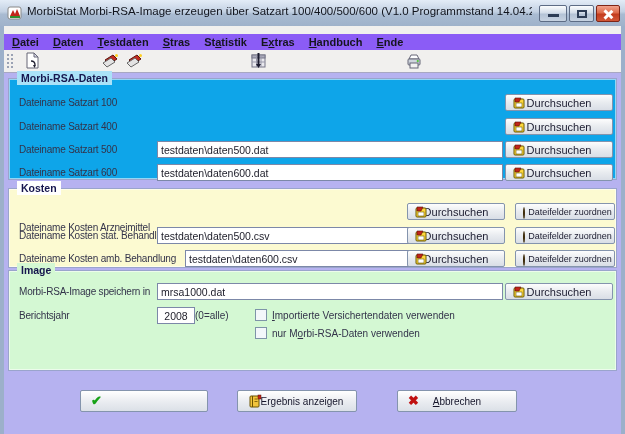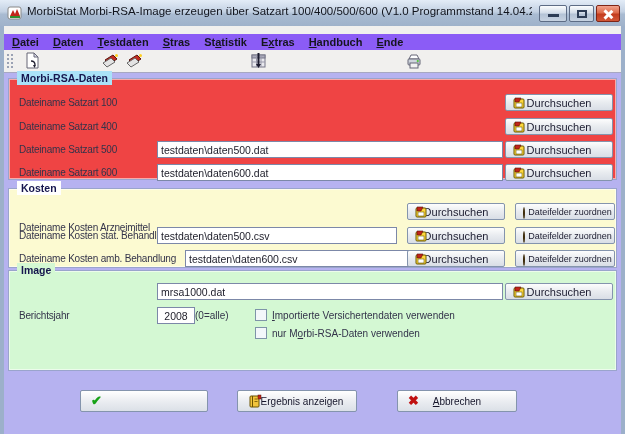--- a/index.html
+++ b/index.html
@@ -41,21 +41,21 @@
   .tbtn { position:absolute; top:1px; width:24px; height:20px; background:transparent; border:none; cursor:default; }
   .tbtn svg { display:block; margin:0 auto; }
 
   
   .client { position:relative; width:617px; height:364px; background:#b6b2f0; }
 
   .groupbox { position:absolute; left:4px; width:609px; border:1px solid #9aa4cc;
     box-shadow: inset 0 0 0 1px rgba(255,255,255,.55); }
   .groupbox .gtitle { position:absolute; top:-8px; left:8px; padding:1px 4px; font-size:10.5px; font-weight:bold;
     color:#16164e; white-space:nowrap; }
-  .g-morbi  { top:5px;   height:102px; background:#ef4444; }
+  .g-morbi  { top:5px;   height:102px; background:#0ea5e9; }
   .g-morbi  .gtitle { background:#aae2f8; }
   .g-kosten { top:115px; height:80px;  background:#fcfad1; }
   .g-kosten .gtitle { background:#ffffff; }
   .g-image  { top:197px; height:101px; background:#d4f8d3; }
   .g-image  .gtitle { background:#d4f8d3; }
 
   .row-label { position:absolute; left:10px; font-size:10px; letter-spacing:-0.2px; color:#33334a; white-space:nowrap; line-height:17px; }
   .txt { position:absolute; height:17px; border:1px solid #7c88a8; background:#fff; font-family:"Liberation Sans",sans-serif;
     font-size:10.5px; color:#1c1c28; padding:0 3px; }
   .txt.focused { background:#3a72d4; color:#0a1230; border-color:#2a52a4; }
@@ -229,21 +229,21 @@
                 <path d="M2 1 h6 l-2 4 h-4 z" fill="#c22418" stroke="#5a1008" stroke-width="0.6"></path>
               </svg></span>
           <span>Durchsuchen</span>
         </button>
         <button class="btn assign" style="left:506px; top:14px; width:100px">
           <span class="bicon"><span class="sphere"></span></span>
           <span style="margin-left:10px">Dateifelder zuordnen</span>
         </button>
 
         <span class="row-label" style="top:38px">Dateiname Kosten stat. Behandlung</span>
-        <input class="txt" style="left: 148px; top: 38px; width: 240px;" value="testdaten\daten500.csv">
+        <input class="txt" style="left: 148px; top: 38px; width: 268px;" value="testdaten\daten500.csv">
         <button class="btn" style="left:398px; top:38px; width:98px">
           <span class="bicon"><svg width="13" height="12" viewBox="0 0 13 12">
                 <rect x="1" y="2" width="10" height="9" rx="1" fill="#ffd83d" stroke="#6b5a00"></rect>
                 <rect x="3" y="6" width="6" height="4" fill="#fff" stroke="#6b5a00" stroke-width="0.6"></rect>
                 <path d="M2 1 h6 l-2 4 h-4 z" fill="#c22418" stroke="#5a1008" stroke-width="0.6"></path>
               </svg></span>
           <span>Durchsuchen</span>
         </button>
         <button class="btn assign" style="left:506px; top:38px; width:100px">
           <span class="bicon"><span class="sphere"></span></span>
@@ -262,20 +262,21 @@
         </button>
         <button class="btn assign" style="left:506px; top:61px; width:100px">
           <span class="bicon"><span class="sphere"></span></span>
           <span style="margin-left:10px">Dateifelder zuordnen</span>
         </button>
       </div>
 
       <div class="groupbox g-image">
         <span class="gtitle">Image</span>
 
+        <span class="row-label" style="top:12px">Morbi-RSA-Image speichern in</span>
         <input class="txt" style="left: 148px; top: 12px; width: 346px;" value="mrsa1000.dat">
         <button class="btn" style="left:496px; top:12px; width:108px">
           <span class="bicon"><svg width="13" height="12" viewBox="0 0 13 12">
                 <rect x="1" y="2" width="10" height="9" rx="1" fill="#ffd83d" stroke="#6b5a00"></rect>
                 <rect x="3" y="6" width="6" height="4" fill="#fff" stroke="#6b5a00" stroke-width="0.6"></rect>
                 <path d="M2 1 h6 l-2 4 h-4 z" fill="#c22418" stroke="#5a1008" stroke-width="0.6"></path>
               </svg></span>
           <span>Durchsuchen</span>
         </button>
 

